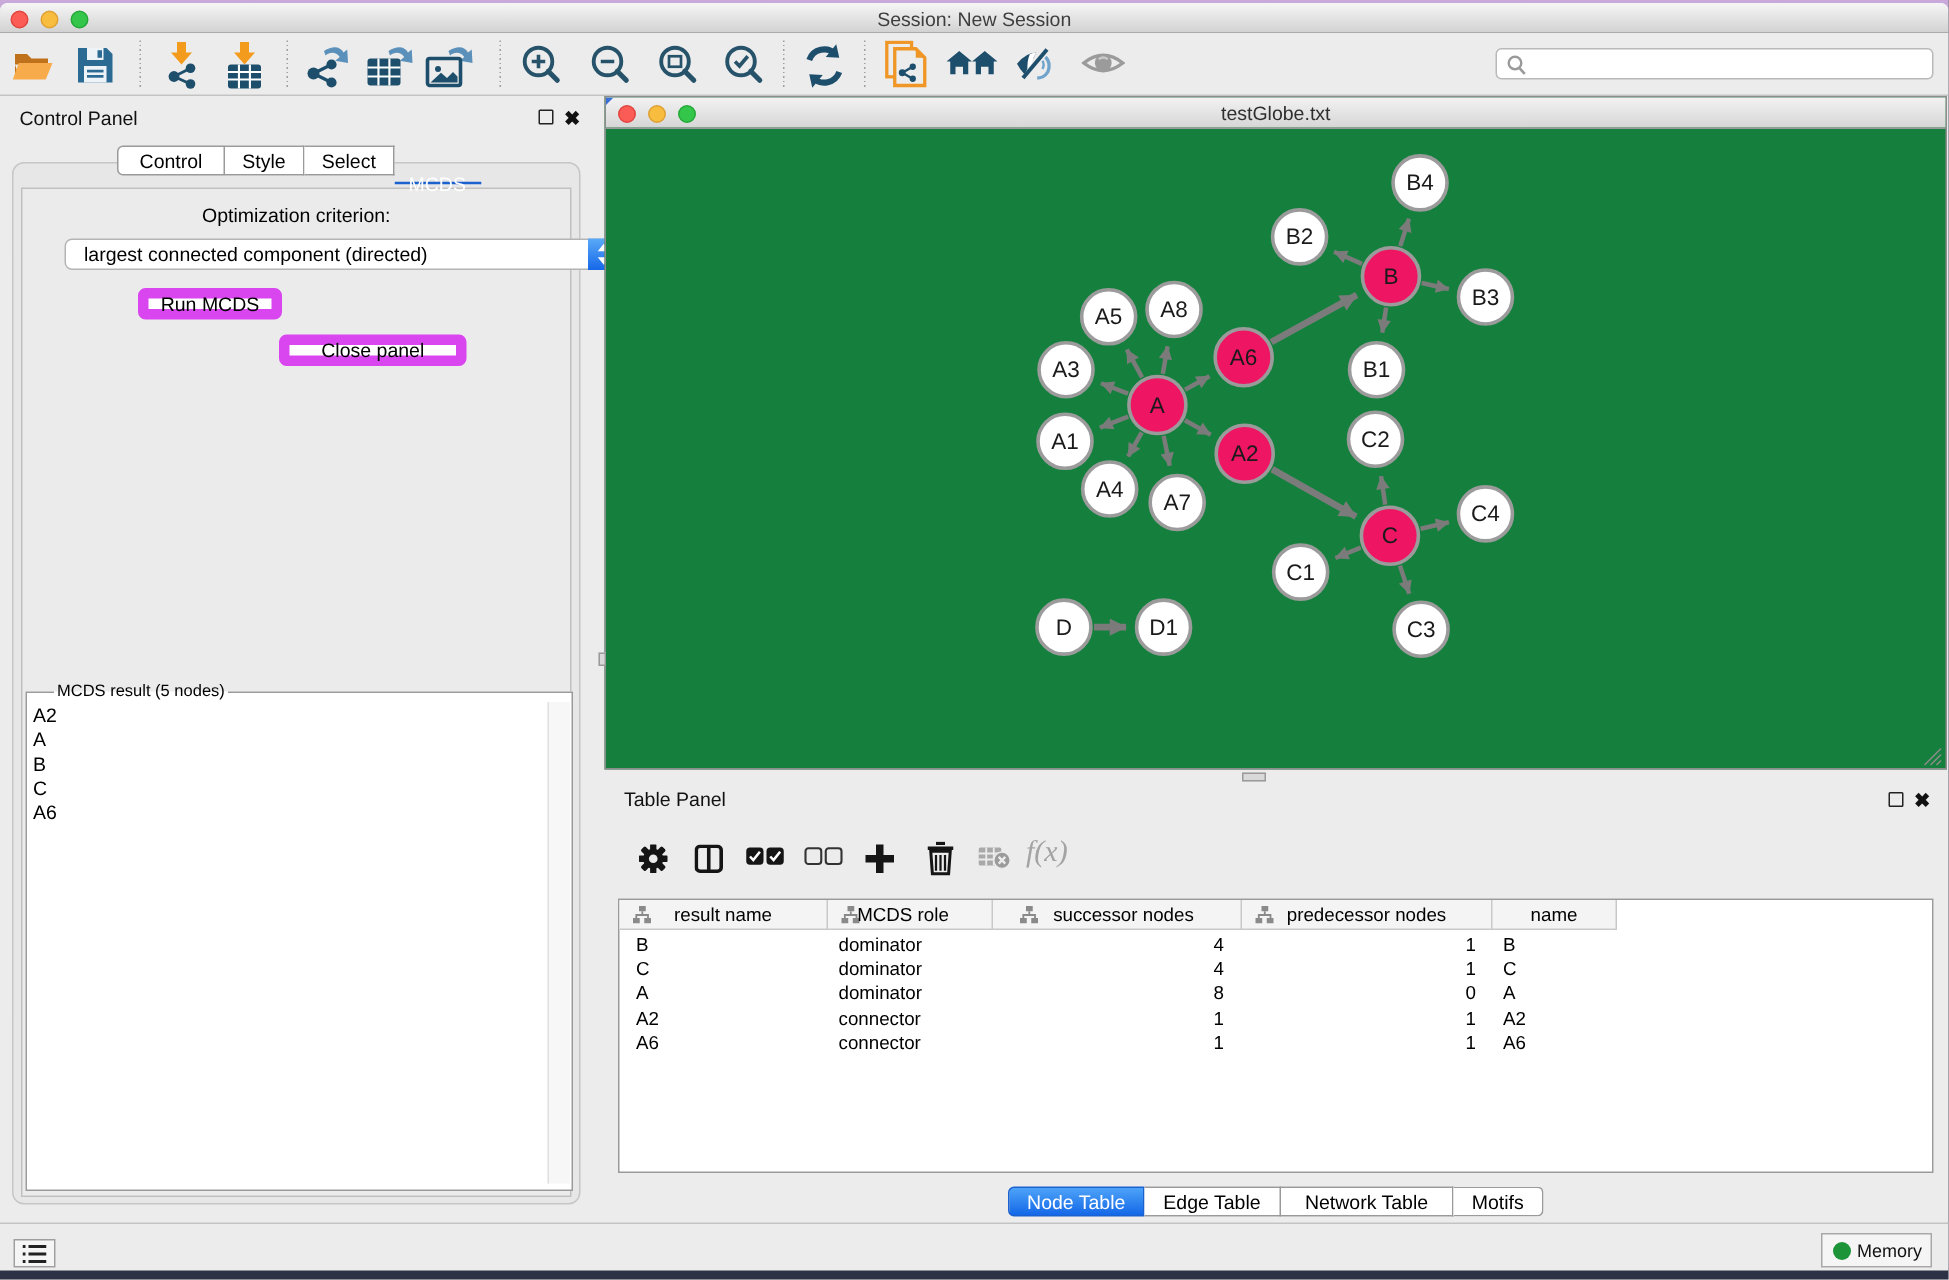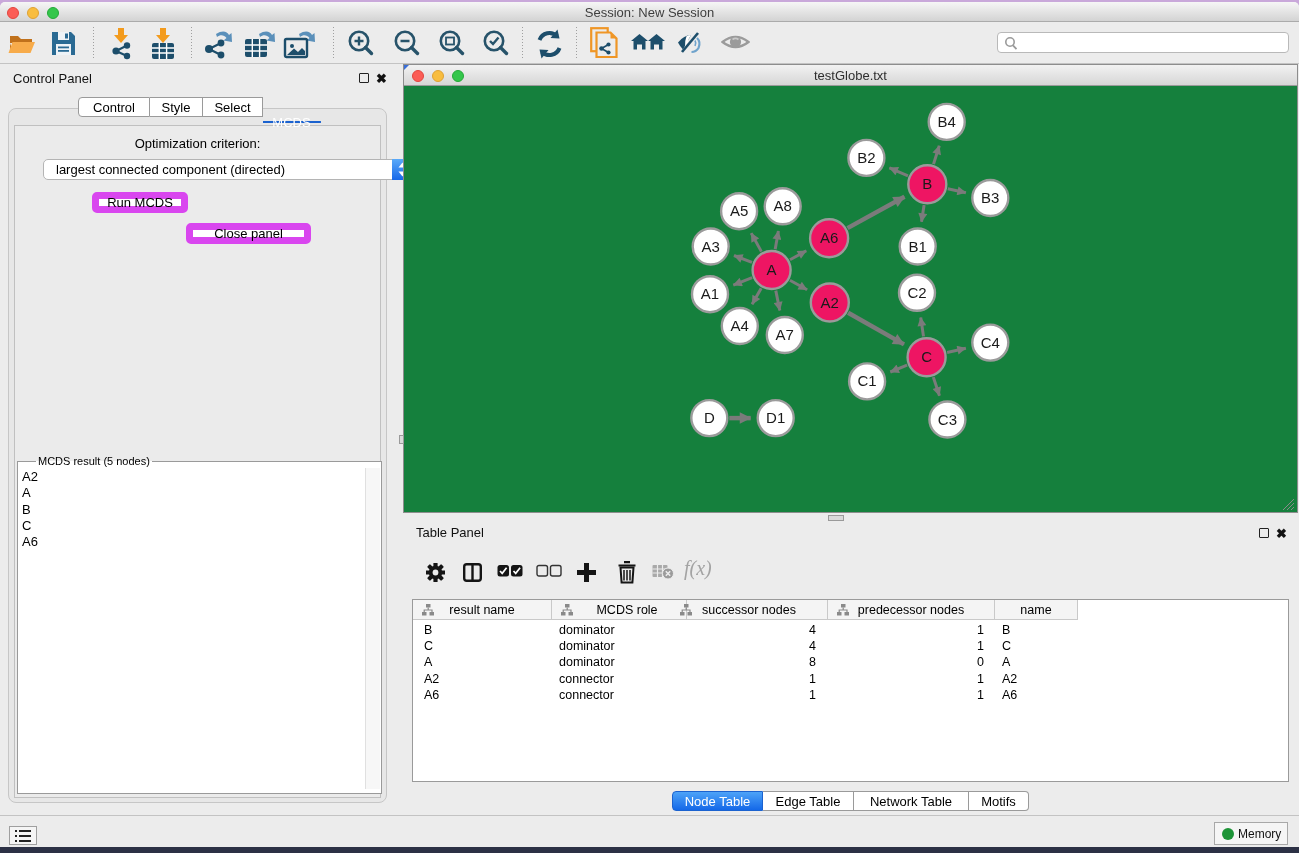--- a/index.html
+++ b/index.html
@@ -362,21 +362,21 @@
           </svg></span>
         <div class="th" style="left:0px; width:139px;">result name</div>
         <span style="position:absolute; left:147px; top:4px;"><svg width="14" height="12" viewBox="0 0 14 12" style="flex:none;">
             <g fill="#8a8a8a">
               <rect x="5" y="0" width="4.5" height="3.5"></rect>
               <rect x="1" y="8" width="4.5" height="3.5"></rect>
               <rect x="8.5" y="8" width="4.5" height="3.5"></rect>
             </g>
             <path d="M7.2 3.5 V6 M3.2 8 V6 H11 V8" stroke="#8a8a8a" stroke-width="1.2" fill="none"></path>
           </svg></span>
-        <div class="th" style="left:155px; width:119px;">MCDS role</div>
+        <div class="th" style="left:130px; width:119px;">MCDS role</div>
         <span style="position:absolute; left:266px; top:4px;"><svg width="14" height="12" viewBox="0 0 14 12" style="flex:none;">
             <g fill="#8a8a8a">
               <rect x="5" y="0" width="4.5" height="3.5"></rect>
               <rect x="1" y="8" width="4.5" height="3.5"></rect>
               <rect x="8.5" y="8" width="4.5" height="3.5"></rect>
             </g>
             <path d="M7.2 3.5 V6 M3.2 8 V6 H11 V8" stroke="#8a8a8a" stroke-width="1.2" fill="none"></path>
           </svg></span>
         <div class="th" style="left:258px; width:157px;">successor nodes</div>
         <span style="position:absolute; left:423px; top:4px;"><svg width="14" height="12" viewBox="0 0 14 12" style="flex:none;">

